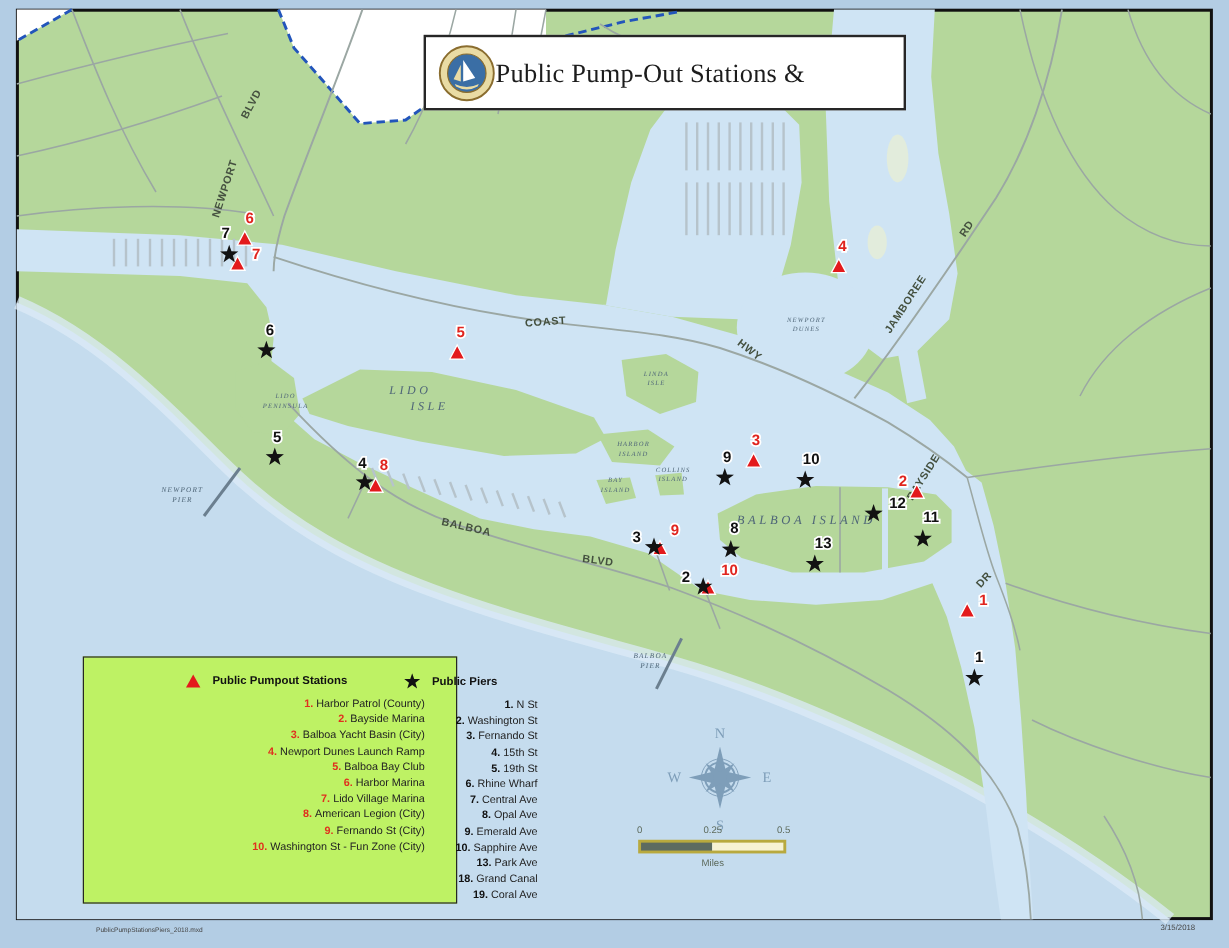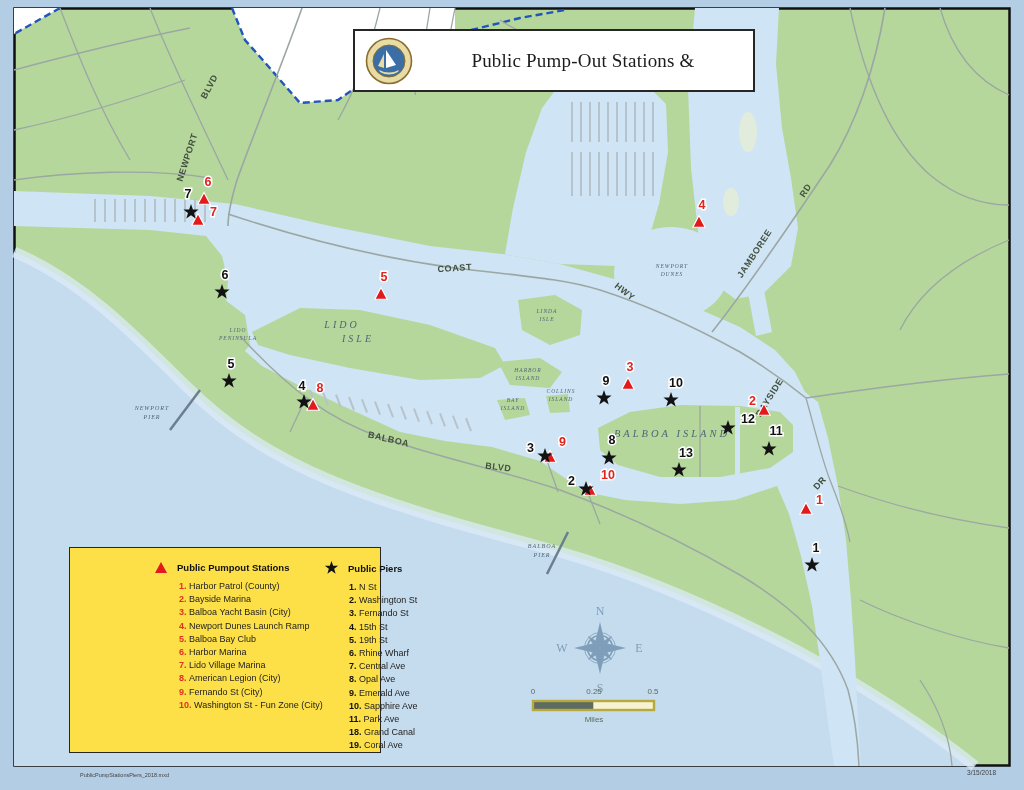--- a/index.html
+++ b/index.html
@@ -16,32 +16,32 @@
   .mnum.red{fill:#e0241e;} .mnum.blk{fill:#111111;}
   .tri{fill:#e31a1c;stroke:#ffffff;stroke-width:1.1px;}
   .star{fill:#121212;}
   .cmp{font-family:"Liberation Serif",serif;font-size:12px;fill:#7e9eb9;text-anchor:middle;}
   .stick{font-family:"Liberation Sans",sans-serif;font-size:8px;fill:#5d6b5d;text-anchor:middle;}
   .foot{font-family:"Liberation Sans",sans-serif;fill:#444;}
 
   
   .title-box{position:absolute;left:353px;top:29px;width:402px;height:63px;background:#fff;
              border:2px solid #262626;box-sizing:border-box;display:flex;align-items:center;}
-  .title-text{flex:1;text-align:center;font-family:"Liberation Serif",serif;font-size:19px;
+  .title-text{flex:1;font-family:"Liberation Serif",serif;font-size:22px;
               color:#1c1c1c;line-height:1.32;letter-spacing:.2px;}
   .seal{margin-left:10px;flex:0 0 auto;}
 
   
-  .legend-box{position:absolute;left:69px;top:547px;width:312px;height:206px;background:#fde047;
+  .legend-box{position:absolute;left:69px;top:547px;width:312px;height:206px;background:#bef264;
               border:1.5px solid #262626;box-sizing:border-box;color:#222;}
   .legend-col{position:absolute;top:13px;}
   #col-pumpout{left:84px;width:200px;}
-  #col-piers{left:254px;width:112px;}
+  #col-piers{left:266px;width:112px;}
   .legend-header{display:flex;align-items:center;gap:9px;font-weight:bold;font-size:9.5px;color:#111;}
-  .legend-box ul{list-style:none;margin:6px 0 0 0;padding:0 0 0 25px;}
+  .legend-box ul{list-style:none;margin:6px 0 0 0;padding:0 0 0 25px;text-align:right;}
   .legend-box li{font-size:9px;line-height:13.2px;white-space:nowrap;}
   .num{font-weight:bold;}
   .num.red{color:#e0301e;}
   .num.blk{color:#111;}
 </style>
 </head>
 <body>
 
 <div class="page">
 
@@ -384,20 +384,20 @@
           <li><span class="num blk">1.</span><span>&nbsp;N St</span></li>
           <li><span class="num blk">2.</span><span>&nbsp;Washington St</span></li>
           <li><span class="num blk">3.</span><span>&nbsp;Fernando St</span></li>
           <li><span class="num blk">4.</span><span>&nbsp;15th St</span></li>
           <li><span class="num blk">5.</span><span>&nbsp;19th St</span></li>
           <li><span class="num blk">6.</span><span>&nbsp;Rhine Wharf</span></li>
           <li><span class="num blk">7.</span><span>&nbsp;Central Ave</span></li>
           <li><span class="num blk">8.</span><span>&nbsp;Opal Ave</span></li>
           <li><span class="num blk">9.</span><span>&nbsp;Emerald Ave</span></li>
           <li><span class="num blk">10.</span><span>&nbsp;Sapphire Ave</span></li>
-          <li><span class="num blk">11.</span><span>&nbsp;Park Ave</span></li>
+          <li><span class="num blk">13.</span><span>&nbsp;Park Ave</span></li>
           <li><span class="num blk">18.</span><span>&nbsp;Grand Canal</span></li>
           <li><span class="num blk">19.</span><span>&nbsp;Coral Ave</span></li>
         </ul>
   </div>
 </div>
 
 </div>
 
 </body></html>

